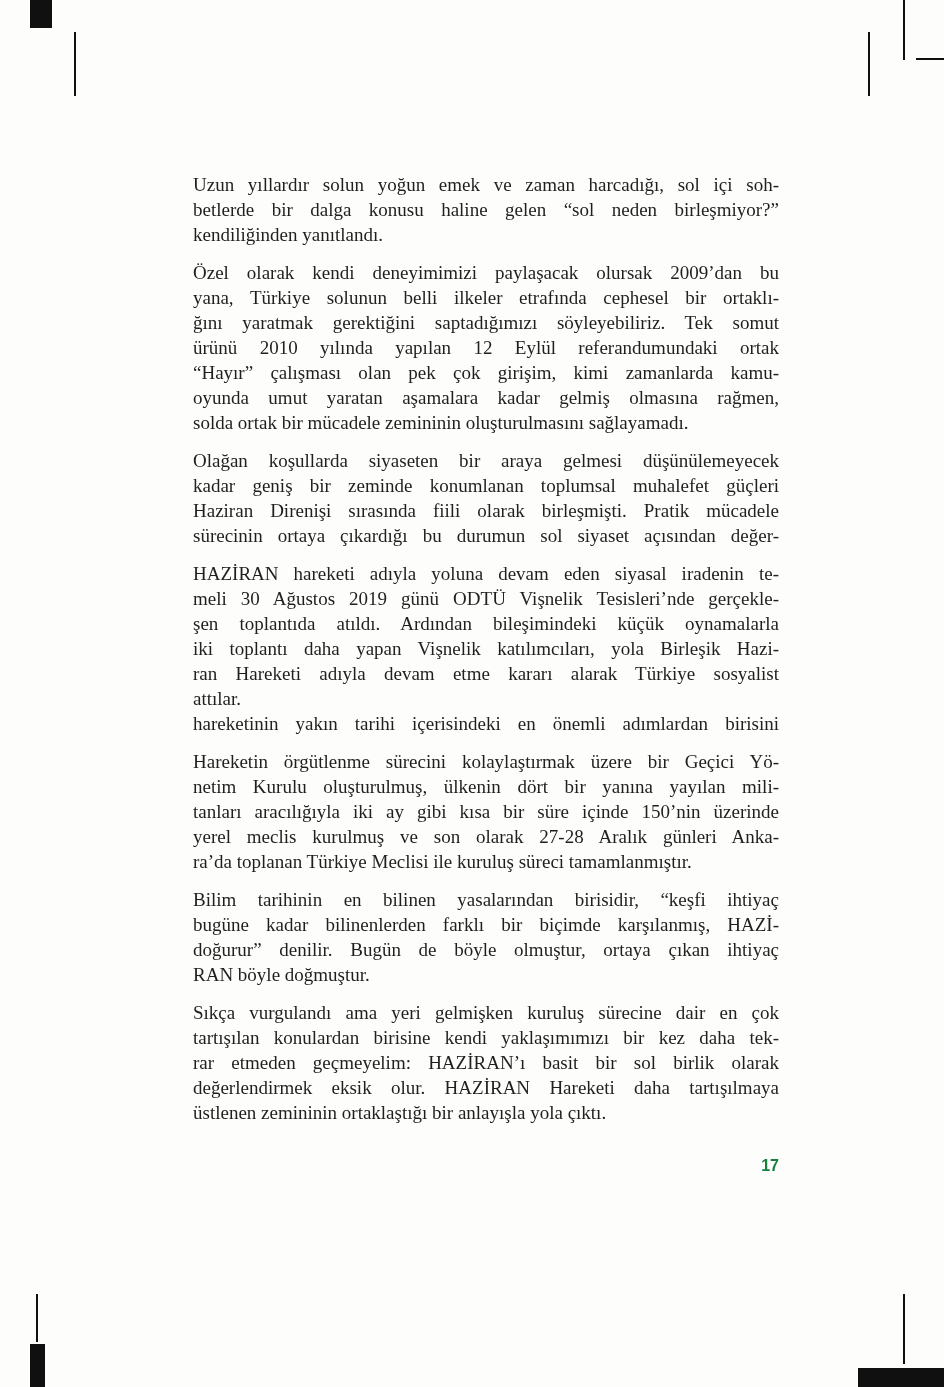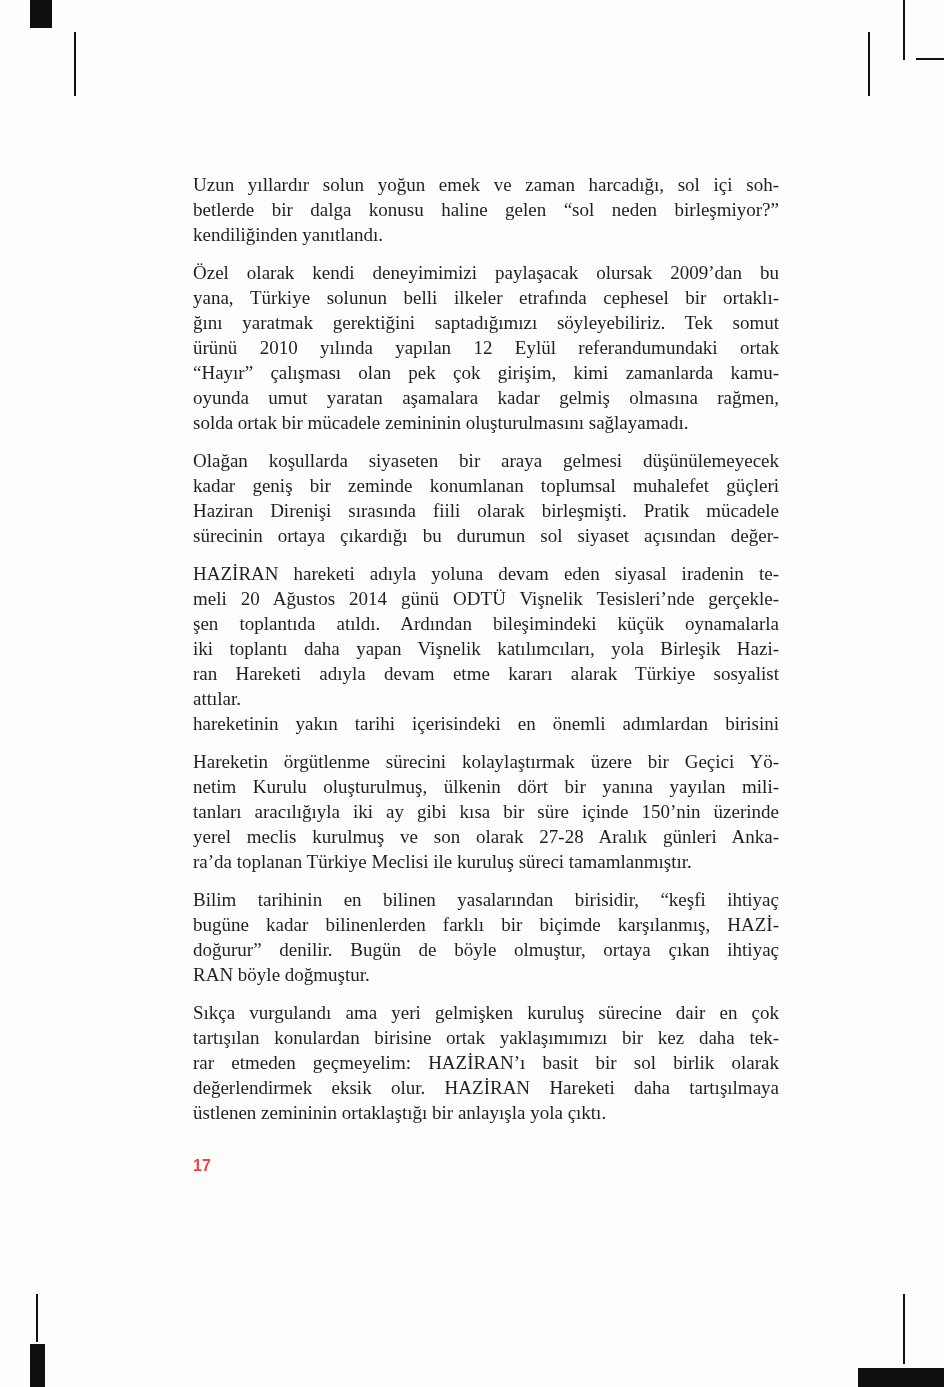--- a/index.html
+++ b/index.html
@@ -50,25 +50,26 @@
     display: block;
     text-align: justify;
     text-align-last: justify;
     white-space: normal;
   }
   .line.last {
     text-align-last: left;
   }
   .page-number {
     margin-top: 28px;
+    text-align: right;
     padding-right: 12px;
     font-family: "Liberation Sans", "DejaVu Sans", sans-serif;
     font-weight: bold;
     font-size: 16px;
-    color: #ef4444;
+    color: #15803d;
   }
 </style>
 </head>
 <body>
 
 <div class="page">
 
   <div class="mark mk-tl-square"></div>
   <div class="mark mk-tl-vline"></div>
   <div class="mark mk-tr-vline-outer"></div>
@@ -96,21 +97,21 @@
           <span class="line last">solda ortak bir mücadele zemininin oluşturulmasını sağlayamadı.</span>
         </div>
         <div class="para">
           <span class="line">Olağan koşullarda siyaseten bir araya gelmesi düşünülemeyecek</span>
           <span class="line">kadar geniş bir zeminde konumlanan toplumsal muhalefet güçleri</span>
           <span class="line">Haziran Direnişi sırasında fiili olarak birleşmişti. Pratik mücadele</span>
           <span class="line">sürecinin ortaya çıkardığı bu durumun sol siyaset açısından değer-</span>
         </div>
         <div class="para">
           <span class="line">HAZİRAN hareketi adıyla yoluna devam eden siyasal iradenin te-</span>
-          <span class="line">meli 20 Ağustos 2014 günü ODTÜ Vişnelik Tesisleri’nde gerçekle-</span>
+          <span class="line">meli 30 Ağustos 2019 günü ODTÜ Vişnelik Tesisleri’nde gerçekle-</span>
           <span class="line">şen toplantıda atıldı. Ardından bileşimindeki küçük oynamalarla</span>
           <span class="line">iki toplantı daha yapan Vişnelik katılımcıları, yola Birleşik Hazi-</span>
           <span class="line">ran Hareketi adıyla devam etme kararı alarak Türkiye sosyalist</span>
           <span class="line last">attılar.</span>
           <span class="line">hareketinin yakın tarihi içerisindeki en önemli adımlardan birisini</span>
         </div>
         <div class="para">
           <span class="line">Hareketin örgütlenme sürecini kolaylaştırmak üzere bir Geçici Yö-</span>
           <span class="line">netim Kurulu oluşturulmuş, ülkenin dört bir yanına yayılan mili-</span>
           <span class="line">tanları aracılığıyla iki ay gibi kısa bir süre içinde 150’nin üzerinde</span>
@@ -118,21 +119,21 @@
           <span class="line last">ra’da toplanan Türkiye Meclisi ile kuruluş süreci tamamlanmıştır.</span>
         </div>
         <div class="para">
           <span class="line">Bilim tarihinin en bilinen yasalarından birisidir, “keşfi ihtiyaç</span>
           <span class="line">bugüne kadar bilinenlerden farklı bir biçimde karşılanmış, HAZİ-</span>
           <span class="line">doğurur” denilir. Bugün de böyle olmuştur, ortaya çıkan ihtiyaç</span>
           <span class="line last">RAN böyle doğmuştur.</span>
         </div>
         <div class="para">
           <span class="line">Sıkça vurgulandı ama yeri gelmişken kuruluş sürecine dair en çok</span>
-          <span class="line">tartışılan konulardan birisine ortak yaklaşımımızı bir kez daha tek-</span>
+          <span class="line">tartışılan konulardan birisine kendi yaklaşımımızı bir kez daha tek-</span>
           <span class="line">rar etmeden geçmeyelim: HAZİRAN’ı basit bir sol birlik olarak</span>
           <span class="line">değerlendirmek eksik olur. HAZİRAN Hareketi daha tartışılmaya</span>
           <span class="line last">üstlenen zemininin ortaklaştığı bir anlayışla yola çıktı.</span>
         </div>
       </div>
     <div class="page-number">17</div>
   </main>
 
 </div>
 

